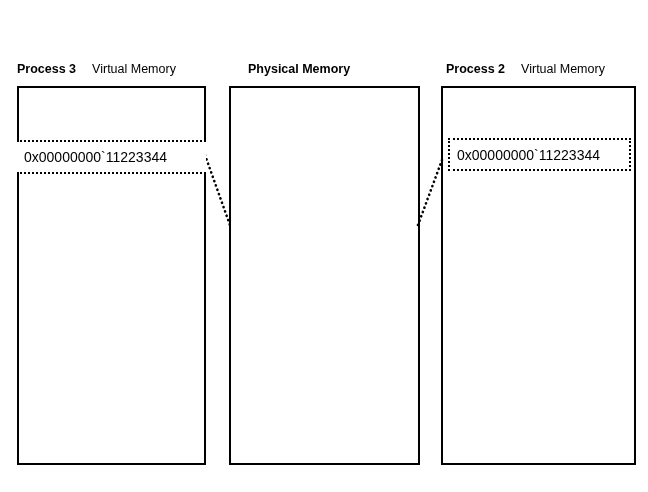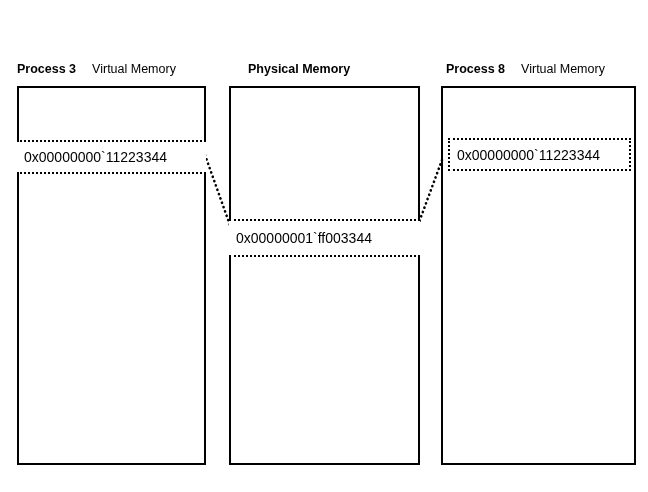--- a/index.html
+++ b/index.html
@@ -81,39 +81,36 @@
 
   <div class="heading" style="left:17px; top:62px;">
     <span class="strong">Process 3</span><span class="normal">Virtual Memory</span>
   </div>
 
   <div class="heading" style="left:232px; top:62px;margin-left:16px;">
     <span class="strong">Physical Memory</span><span class="normal"></span>
   </div>
 
   <div class="heading" style="left:446px; top:62px;">
-    <span class="strong">Process 8</span><span class="normal">Virtual Memory</span>
+    <span class="strong">Process 2</span><span class="normal">Virtual Memory</span>
   </div>
 
   <div class="mem-box" style="left:17px; top:86px; width:189px; height:379px;"></div>
 
   <div class="mem-box" style="left:229px; top:86px; width:191px; height:379px;"></div>
 
   <div class="mem-box" style="left:441px; top:86px; width:195px; height:379px;"></div>
 
   <svg id="connectors" viewBox="0 0 648 492">
     <line x1="205" y1="155" x2="231" y2="228" stroke="#000000" stroke-width="2.6" stroke-linecap="round" stroke-dasharray="0.2 4.4"></line>
     <line x1="418" y1="225" x2="442" y2="160" stroke="#000000" stroke-width="2.6" stroke-linecap="round" stroke-dasharray="0.2 4.4"></line>
   </svg>
 
   <div class="band" style="left:17px; top:140px; width:189px; height:34px;">
     <span class="band-label">0x00000000`11223344</span>
   </div>
 
-  <div class="band" style="left:229px; top:219px; width:191px; height:38px;">
-    <span class="band-label">0x00000001`ff003344</span>
-  </div>
 
   <div class="band boxed" style="left:448px; top:138px; width:183px; height:33px;">
     <span class="band-label">0x00000000`11223344</span>
   </div>
 
 </div>
 
 </body></html>

